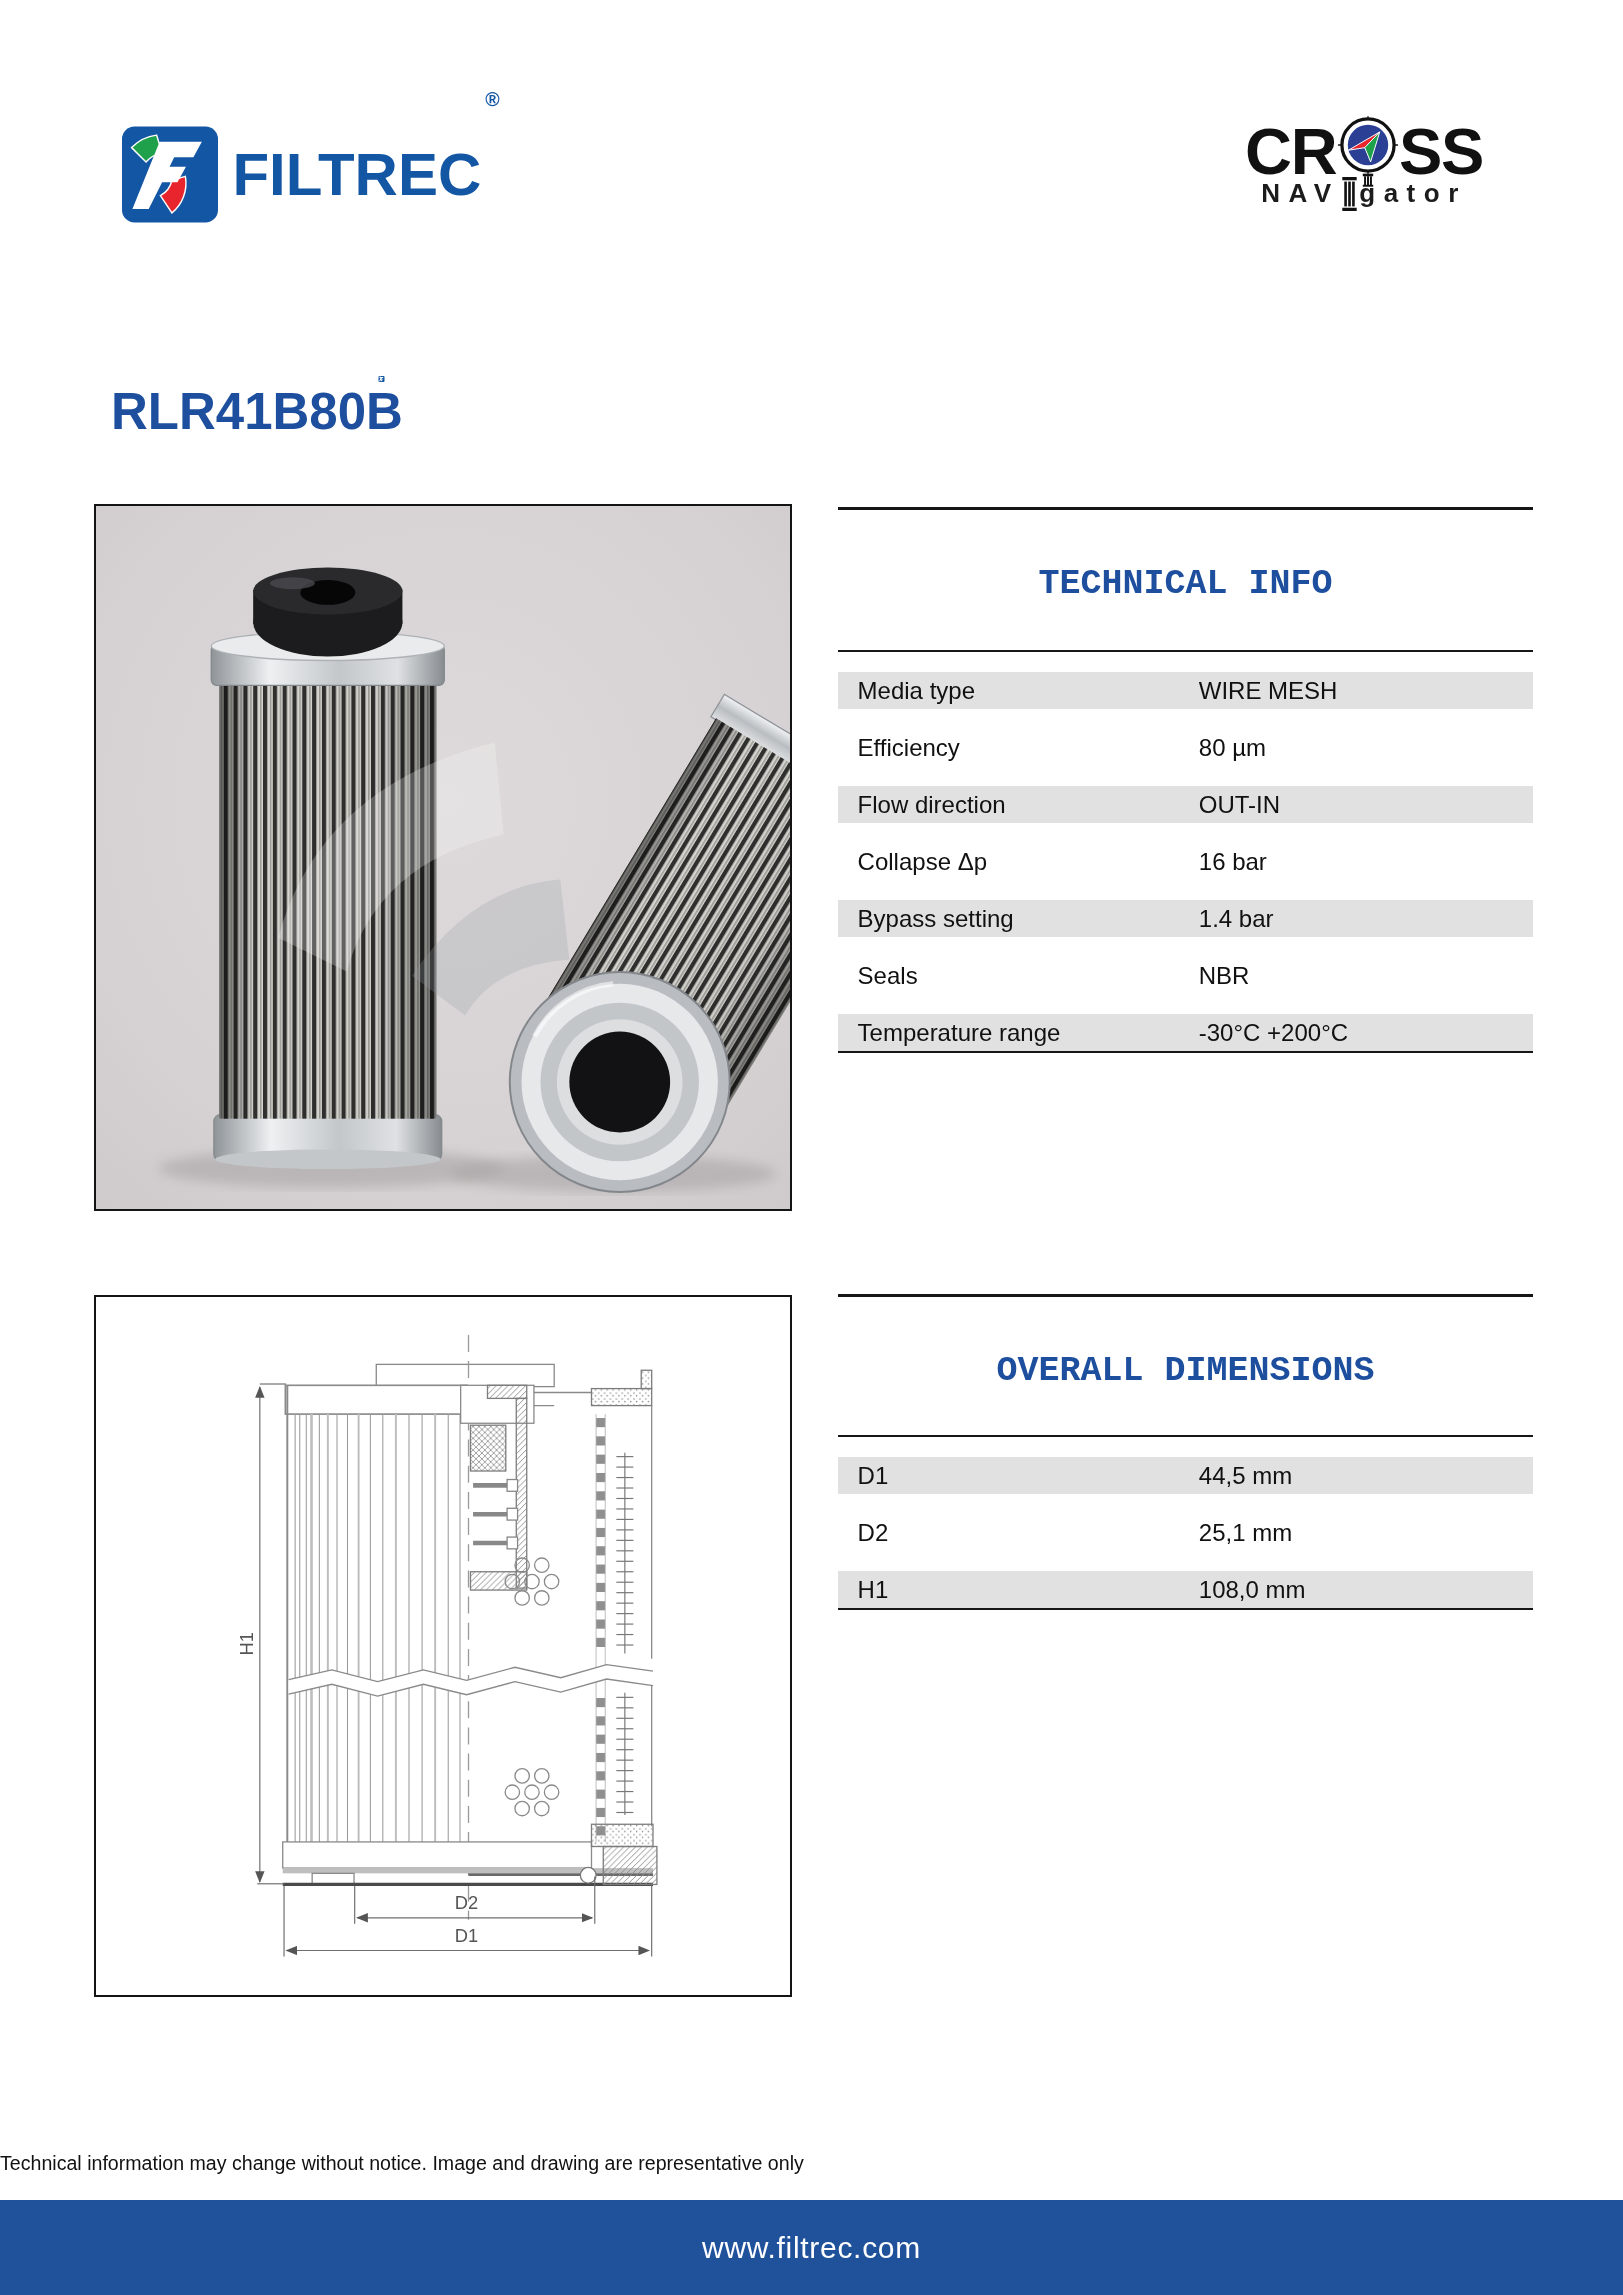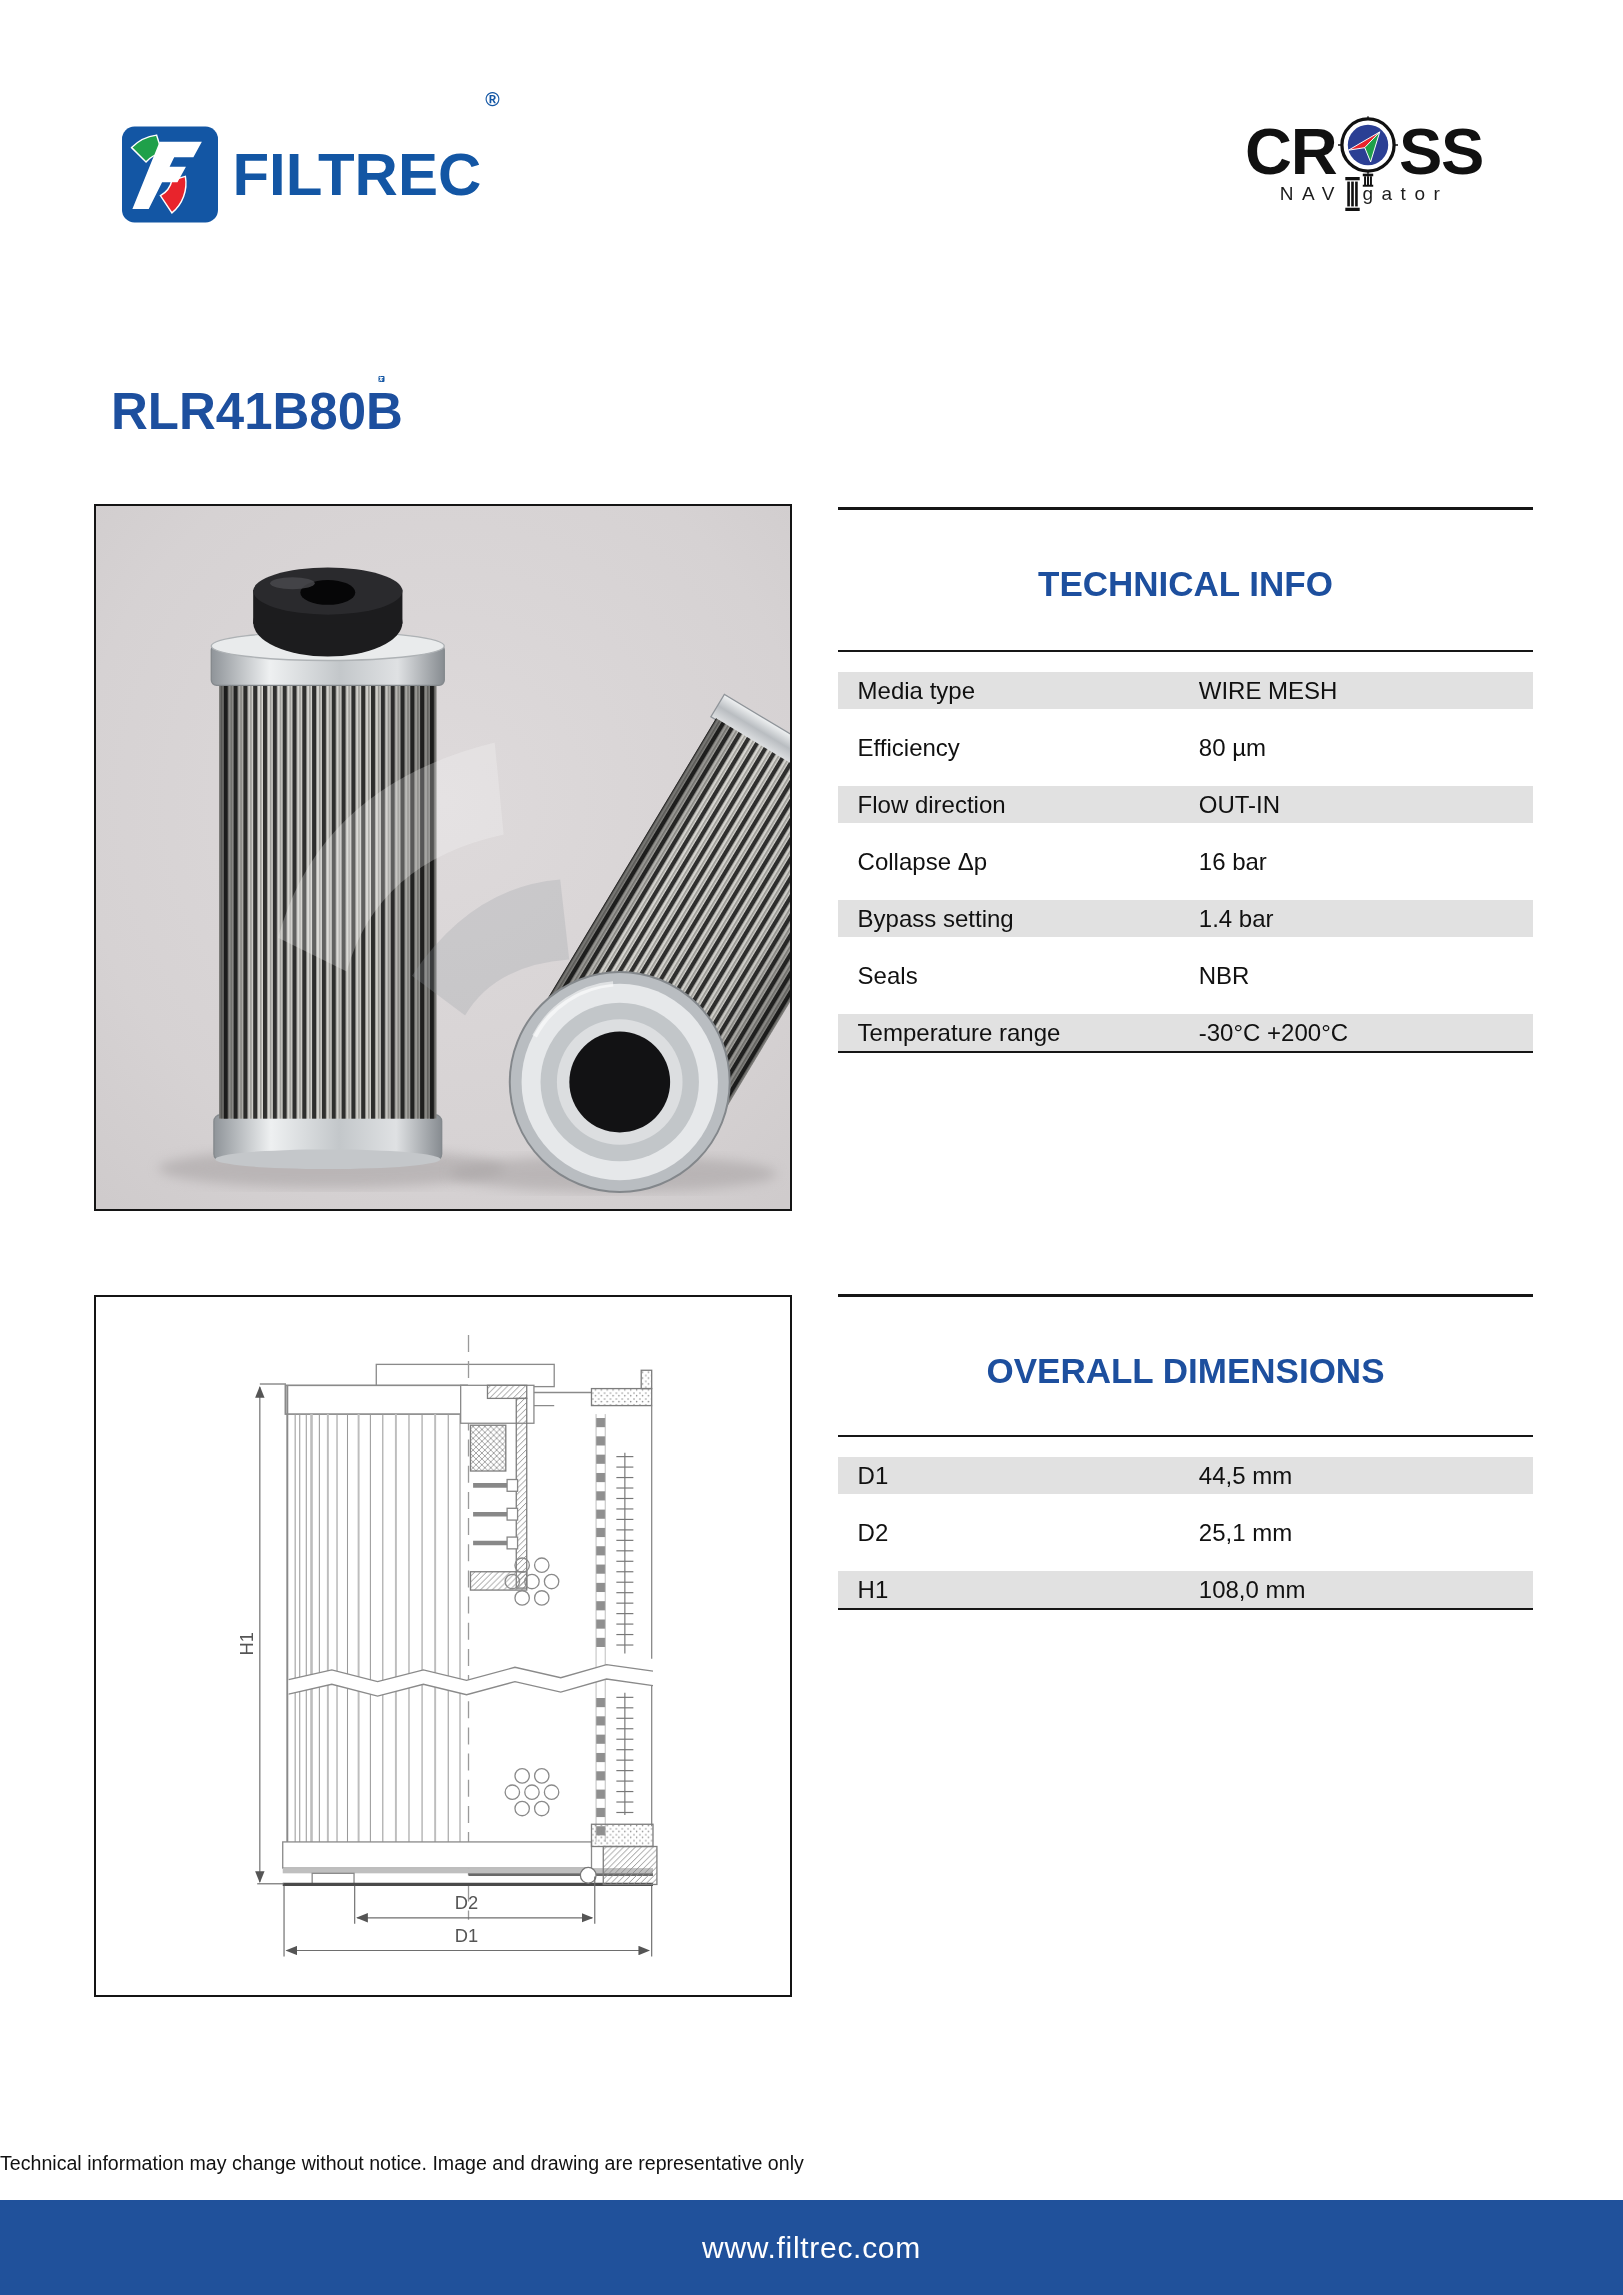--- a/index.html
+++ b/index.html
@@ -10,35 +10,35 @@
   
   .brand{position:absolute;left:122px;top:126px;display:flex;align-items:flex-start;}
   .brand-mark{width:96px;height:97px;display:block;}
   .brand-word{font-size:60px;font-weight:800;color:#1356a4;letter-spacing:0px;line-height:97px;margin-left:14.4px;}
   .brand-reg{font-size:19.6px;font-weight:700;color:#1356a4;vertical-align:super;position:relative;top:-38px;left:3.9px;}
   .cross{position:absolute;right:128px;top:116px;width:262px;text-align:center;}
   .cross-top{display:flex;align-items:center;justify-content:center;text-align:right;}
   .cross-txt{font-size:65px;font-weight:800;color:#111111;letter-spacing:-1.3px;line-height:1;}
   .compass{width:60px;height:71px;margin:0 1.3px;position:relative;top:0px;}
   .cross-bottom{display:flex;align-items:center;justify-content:center;margin-top:-10.5px;}
-  .nav-txt{font-size:19px;font-weight:400;color:#1c1c1c;letter-spacing:8.5px;}
+  .nav-txt{font-size:26px;font-weight:700;color:#1c1c1c;letter-spacing:8.5px;}
   .nav-col{width:17px;height:34px;margin:0 1.3px;}
   
   .title-row{position:absolute;left:94px;top:376px;height:65px;display:flex;align-items:flex-end;flex-direction:column;}
   .title-icon{width:43px;height:43px;display:block;}
   .product-code{font-size:51px;font-weight:800;color:#1d4f9e;margin-left:17px;letter-spacing:0px;}
   
   .photo-box{position:absolute;left:94px;top:504px;width:698px;height:707px;border:2px solid #141414;box-sizing:border-box;background:#d7d4d5;}
   .drawing-box{position:absolute;left:94px;top:1295px;width:698px;height:702px;border:2px solid #141414;box-sizing:border-box;background:#ffffff;}
   .photo-box svg,.drawing-box svg{display:block;width:100%;height:100%;}
   
   .rule{position:absolute;left:838px;width:695px;height:3.3px;background:#161616;}
   .rule.tech{top:507px;}
   .rule.dims{top:1294px;}
-  .sec-title{position:absolute;left:838px;width:695px;text-align:center;font-size:35px;font-weight:800;color:#1d4f9e;letter-spacing:0px;}
+  .sec-title{position:absolute;left:838px;width:695px;text-align:center;font-size:35px;font-weight:800;color:#1d4f9e;letter-spacing:0px;font-family:Liberation Mono, monospace;}
   .sec-title.tech{top:564px;}
   .sec-title.dims{top:1351px;}
   .spec-table{position:absolute;left:838px;width:695px;border-top:2.6px solid #161616;border-bottom:2.6px solid #161616;}
   .spec-table.tech{top:650px;}
   .spec-table.dims{top:1435px;}
   .spec-row{display:flex;height:57px;}
   .spec-row.gray .cell{background:#e1e1e1;}
   .cell{display:flex;align-items:center;font-size:24px;color:#111111;margin-top:20px;}
   .cell.label{width:336px;padding-left:19.6px;box-sizing:border-box;}
   .cell.gap{width:5.2px;background:#ffffff;}

